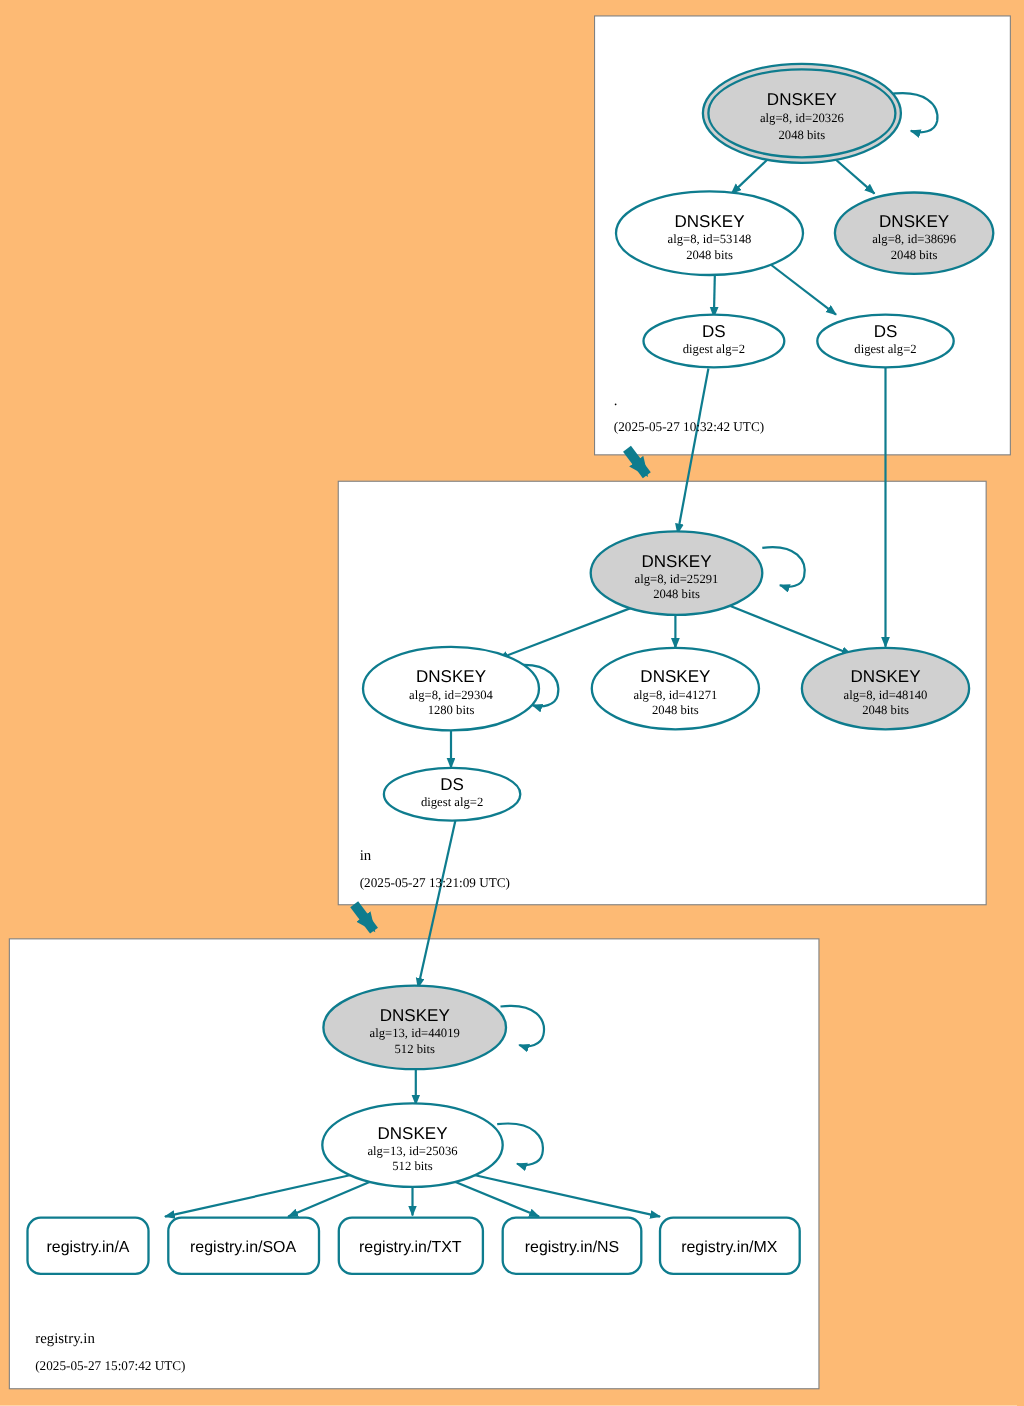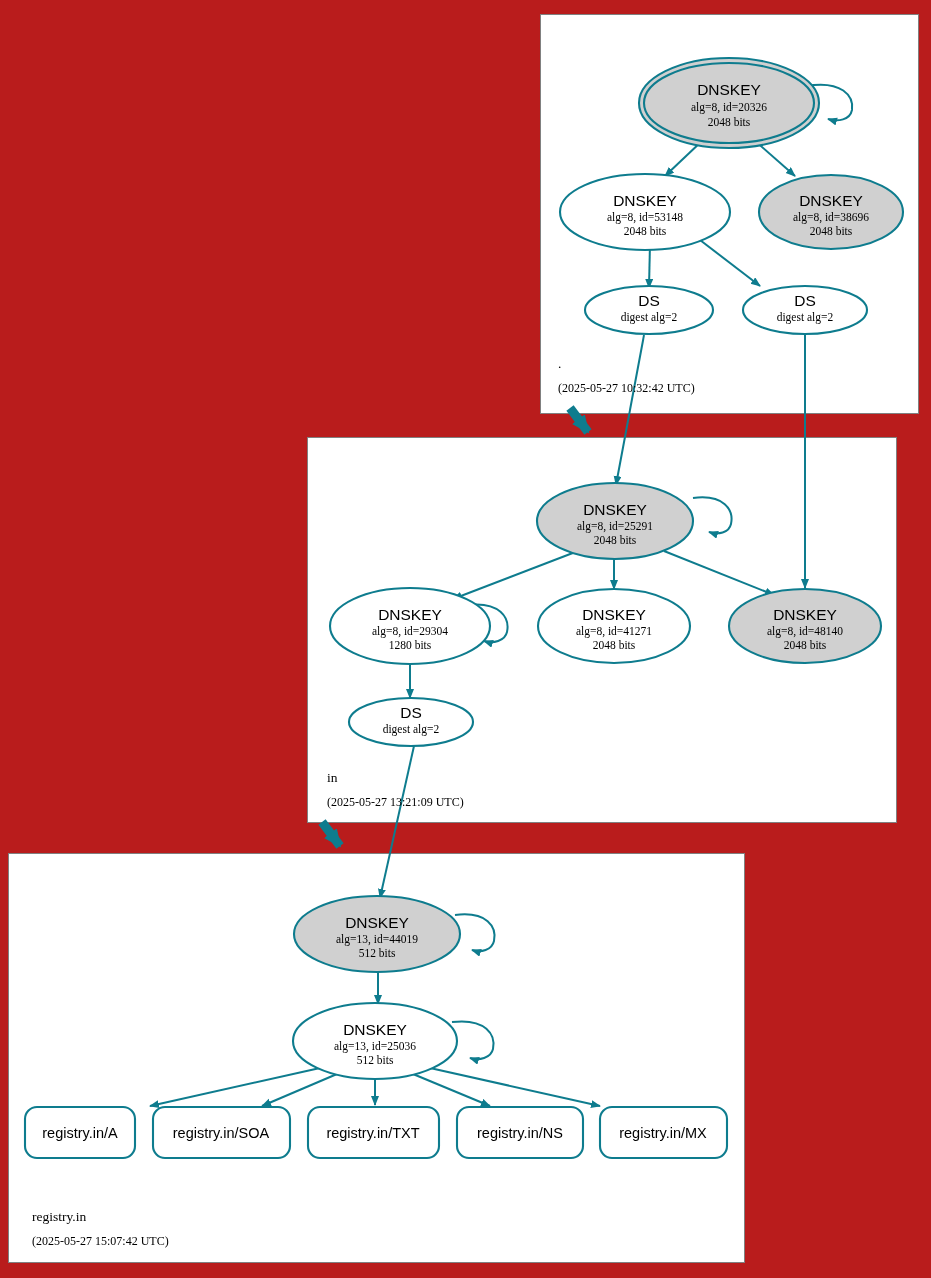--- a/index.html
+++ b/index.html
@@ -4,21 +4,21 @@
 <style>
   html, body {
     margin: 0;
     padding: 0;
     background: #ffffff;
   }
   #stage {
     position: relative;
     width: 931px;
     height: 1278px;
-    background: #b91c1c;
+    background: #fdba74;
     font-family: "Liberation Sans", sans-serif;
     overflow: hidden;
   }
   svg.layer {
     position: absolute;
     left: 0;
     top: 0;
     width: 931px;
     height: 1278px;
   }

